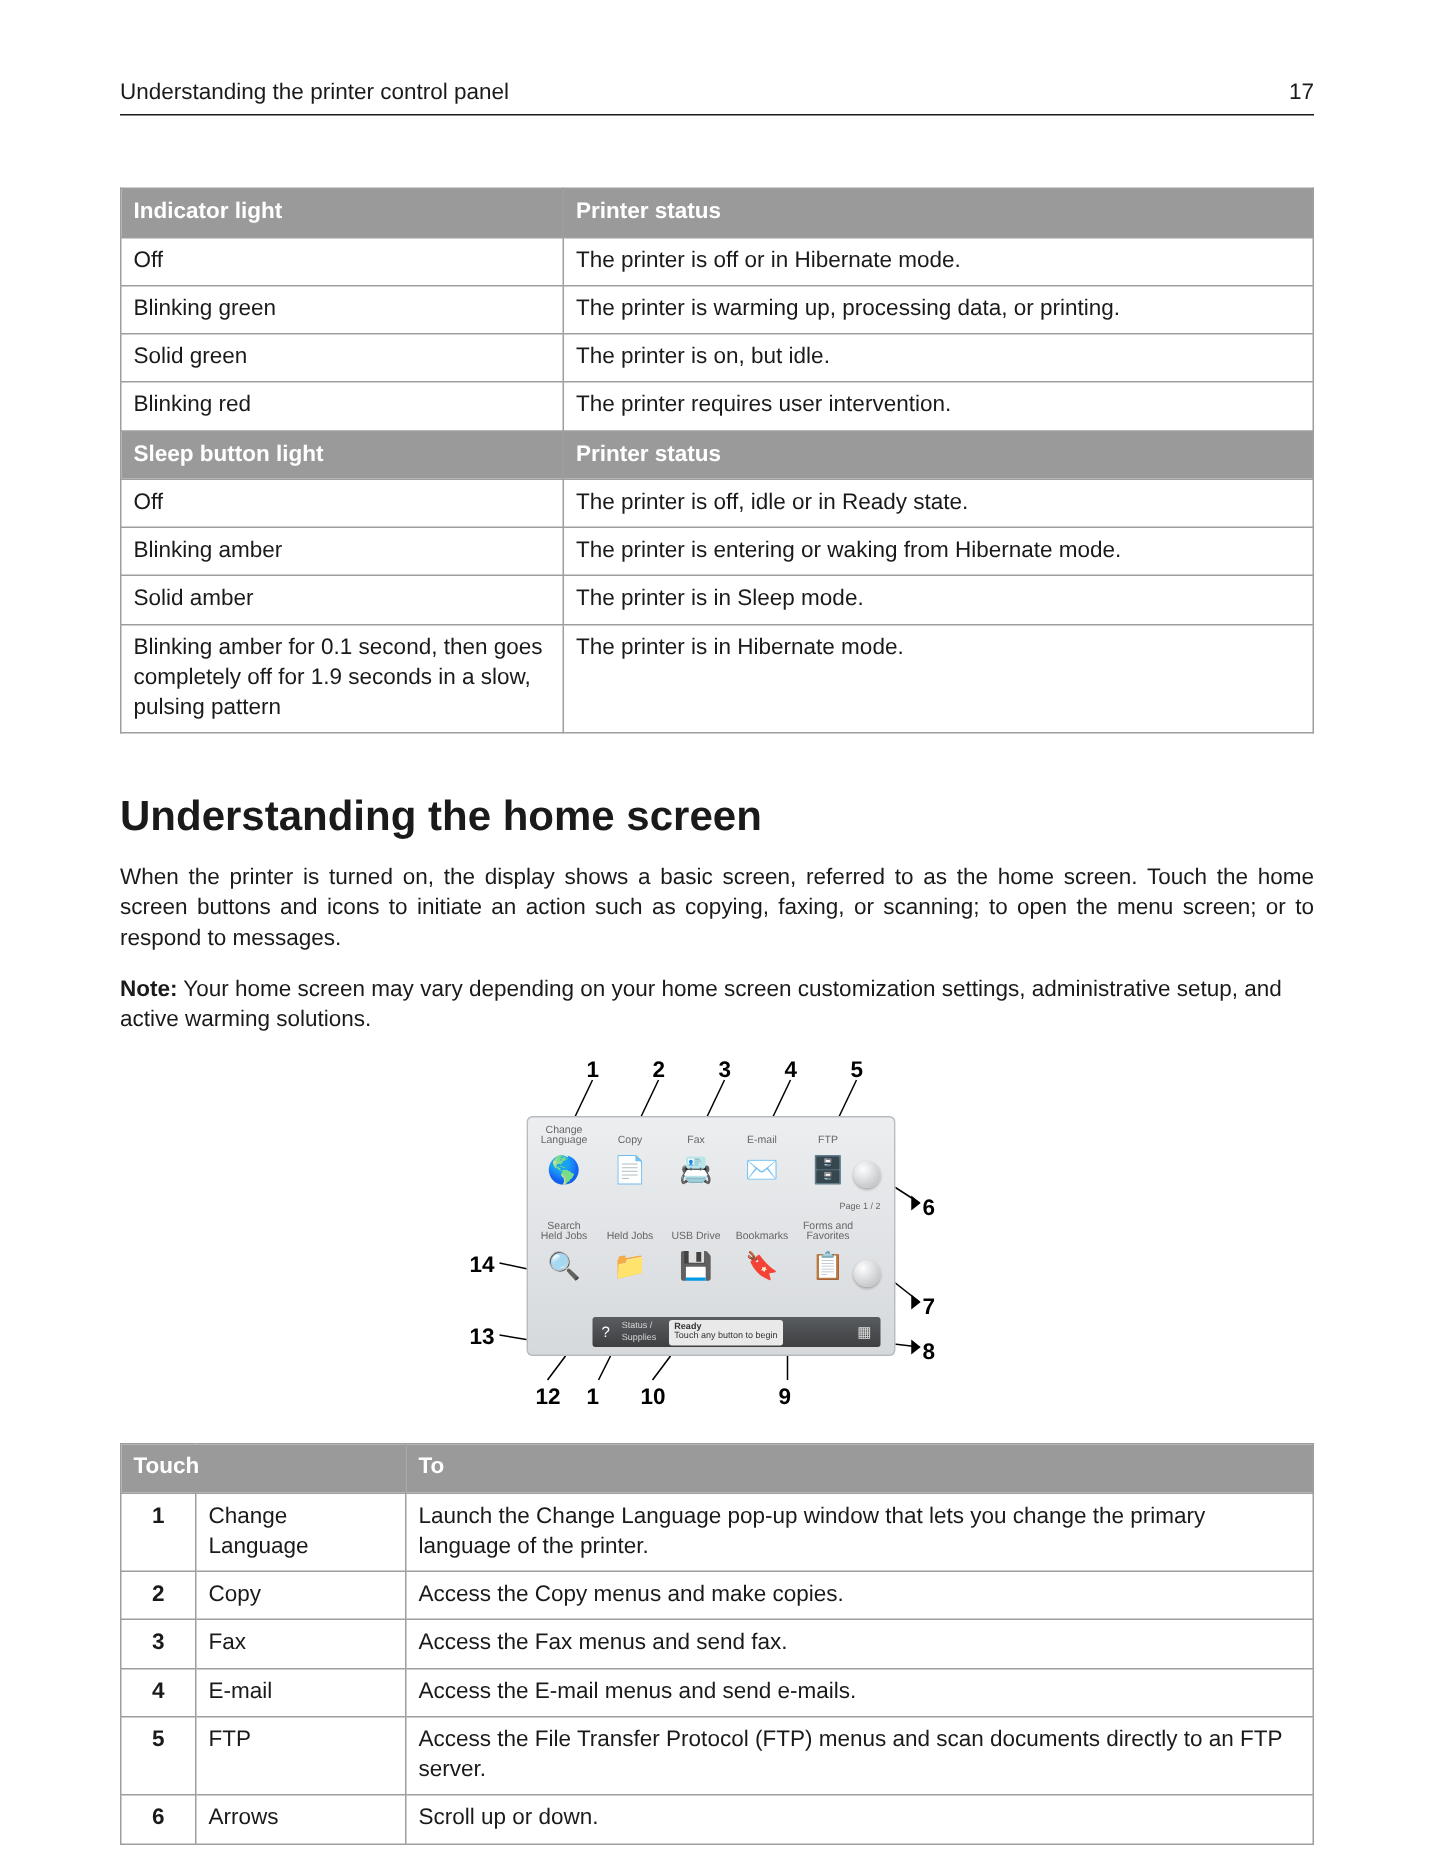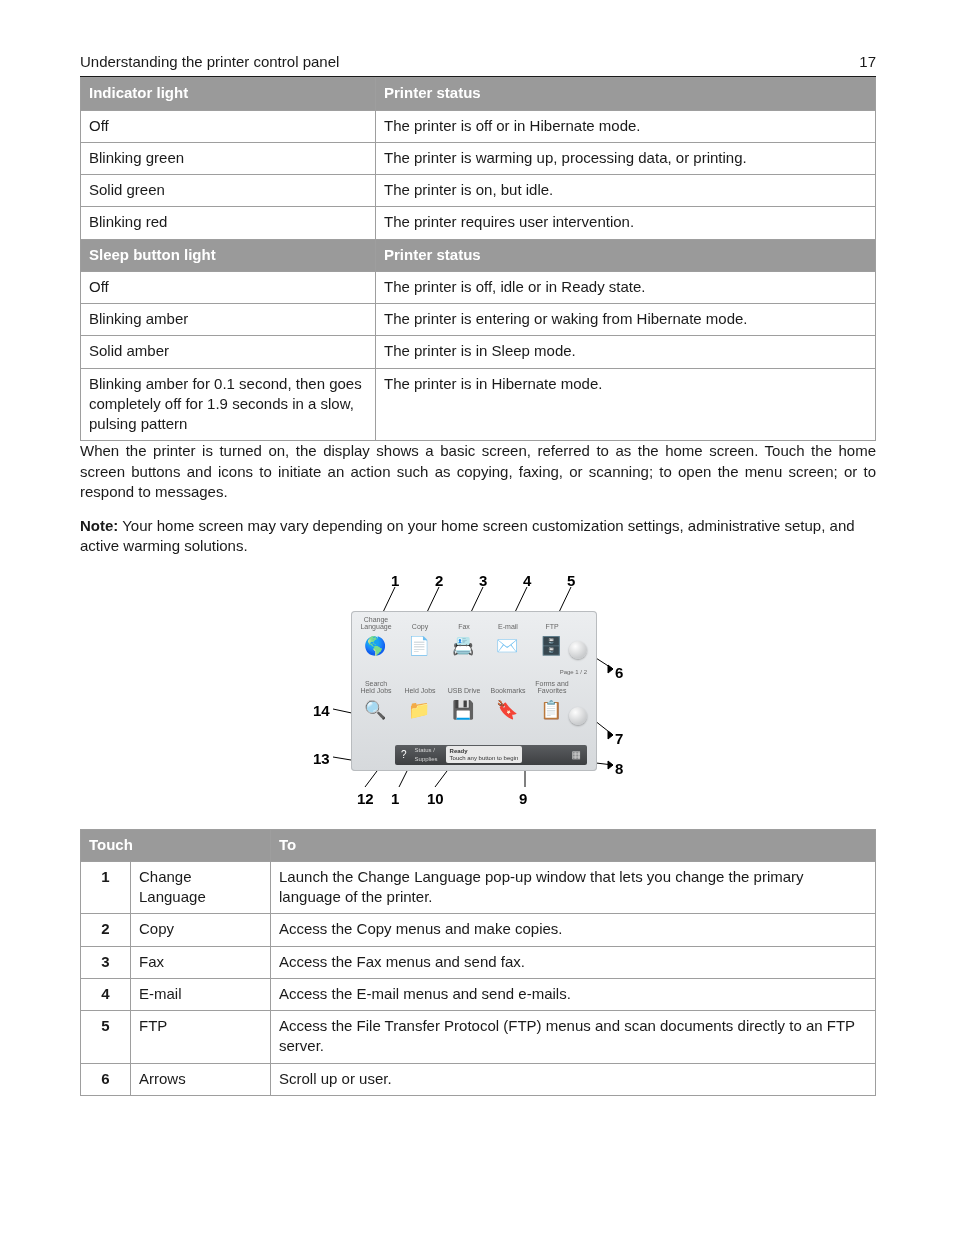--- a/index.html
+++ b/index.html
@@ -24,20 +24,21 @@
   .page{
     padding:52px 78px 0 80px;
   }
   
   .runhead{
     display:flex;
     justify-content:space-between;
     align-items:flex-end;
     border-bottom:1px solid var(--rule);
     padding-bottom:4px;
+    margin-bottom:48px;
     font-size:15px;
   }
   
   table.doc{
     width:100%;
     border-collapse:collapse;
     table-layout:fixed;
     font-size:15px;
   }
   table.doc th,table.doc td{
@@ -193,20 +194,21 @@
           <td>Solid amber</td>
           <td>The printer is in Sleep mode.</td>
         </tr>
     <tr>
           <td>Blinking amber for 0.1 second, then goes completely off for 1.9 seconds in a slow, pulsing pattern</td>
           <td>The printer is in Hibernate mode.</td>
         </tr>
   </tbody>
     </table>
 
+  <h2 class="sec">Understanding the home screen</h2>
 
   <p class="body justify">When the printer is turned on, the display shows a basic screen, referred to as the home screen. Touch the home screen buttons and icons to initiate an action such as copying, faxing, or scanning; to open the menu screen; or to respond to messages.</p>
 
   <p class="body">
     <span class="bold">Note:</span><span> Your home screen may vary depending on your home screen customization settings, administrative setup, and active warming solutions.</span>
   </p>
 
   <div class="figure-wrap">
     <div class="figure" style="height:240px">
 
@@ -350,18 +352,18 @@
           <td>Access the E-mail menus and send e-mails.</td>
         </tr>
     <tr>
           <td class="num">5</td>
           <td>FTP</td>
           <td>Access the File Transfer Protocol (FTP) menus and scan documents directly to an FTP server.</td>
         </tr>
     <tr>
           <td class="num">6</td>
           <td>Arrows</td>
-          <td>Scroll up or user.</td>
+          <td>Scroll up or down.</td>
         </tr>
   </tbody>
     </table>
 
 </div>
 
 </body></html>

